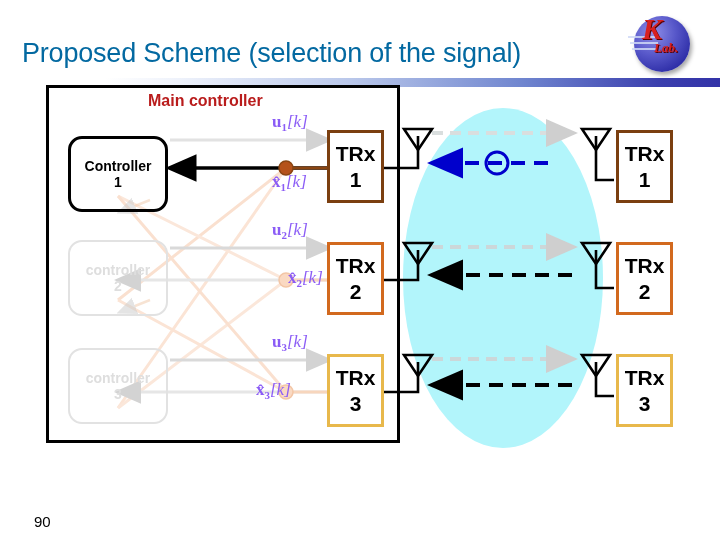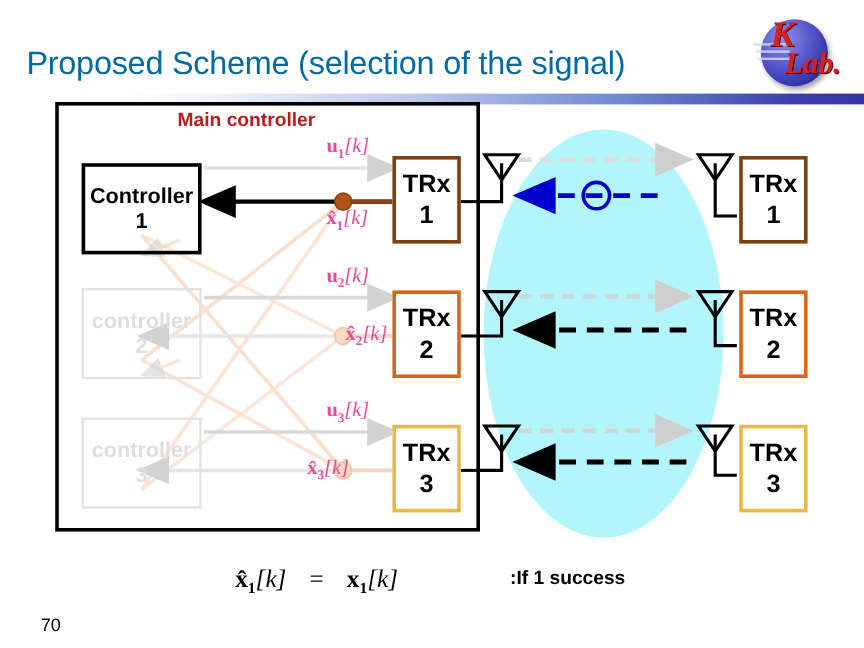--- a/index.html
+++ b/index.html
@@ -67,21 +67,21 @@
     font-size: 30px;
     color: #d82020;
     text-shadow: 1px 1px 0 #5a0000;
   }
   #logo .lab {
     position: absolute;
     left: 26px; top: 26px;
     font-family: "Liberation Serif", serif;
     font-style: italic;
     font-weight: bold;
-    font-size: 25px;
+    font-size: 13px;
     color: #d82020;
     text-shadow: 1px 1px 0 #5a0000;
     text-align: right;
   }
 
   
   #main-box {
     position: absolute;
     left: 46px;
     top: 85px;
@@ -103,24 +103,25 @@
 
   
   .ctrl-box {
     position: absolute;
     width: 100px;
     box-sizing: border-box;
     display: flex;
     flex-direction: column;
     align-items: center;
     justify-content: center;
-    font-size: 18px;
+    font-size: 14px;
     font-weight: bold;
     line-height: 1.15;
     text-align: center;
+    border-radius: 14px;
   }
   #ctrl1 {
     left: 68px; top: 136px; height: 76px;
     border: 3px solid #000000;
     color: #000000;
   }
   #ctrl2 {
     left: 68px; top: 240px; height: 76px;
     border: 2px solid #e2e2e2;
     color: #dedede;
@@ -146,21 +147,21 @@
     color: #000000;
     line-height: 1.2;
     background: #ffffff;
   }
 
   
   .mathlbl {
     position: absolute;
     font-family: "Liberation Serif", serif;
     font-size: 17px;
-    color: #ec4899;
+    color: #8b5cf6;
     white-space: nowrap;
   }
   .mathlbl .vec { font-weight: bold; font-style: normal; }
   .mathlbl .sub { font-size: 11px; font-weight: bold; vertical-align: sub; }
   .mathlbl .idx { font-style: italic; }
 
   
   #ellipse {
     position: absolute;
     left: 403px;
@@ -372,22 +373,16 @@
   </div>
   <div class="trx-box" style="left:616px; top:242px; border:3px solid #d2691e;">
     <span>TRx</span>
     <span>2</span>
   </div>
   <div class="trx-box" style="left:616px; top:354px; border:3px solid #e8b84b;">
     <span>TRx</span>
     <span>3</span>
   </div>
 
-  <div id="equation">
-    <span class="vec">x̂</span><span class="sub">1</span><span class="idx">[k]</span>
-    <span style="padding:0 14px;">=</span>
-    <span class="vec">x</span><span class="sub">1</span><span class="idx">[k]</span>
-  </div>
-  <div id="eq-note">:If 1 success</div>
-
-  <div id="page-number">70</div>
+
+  <div id="page-number">90</div>
 
 </div>
 
 </body></html>

